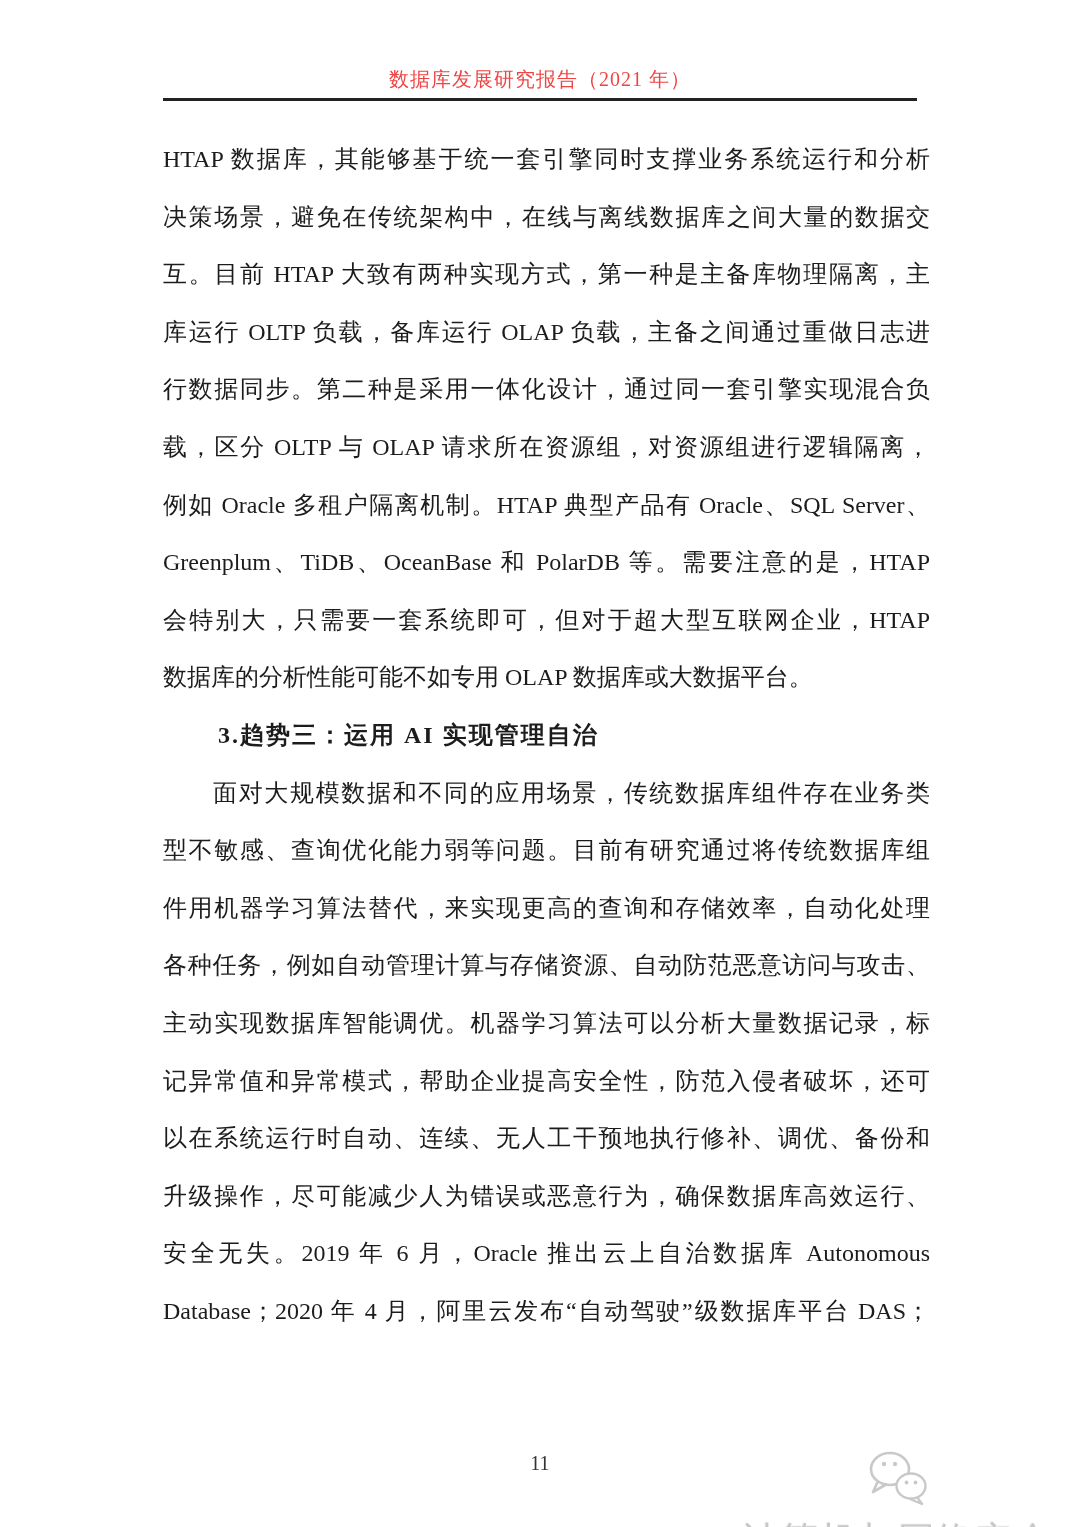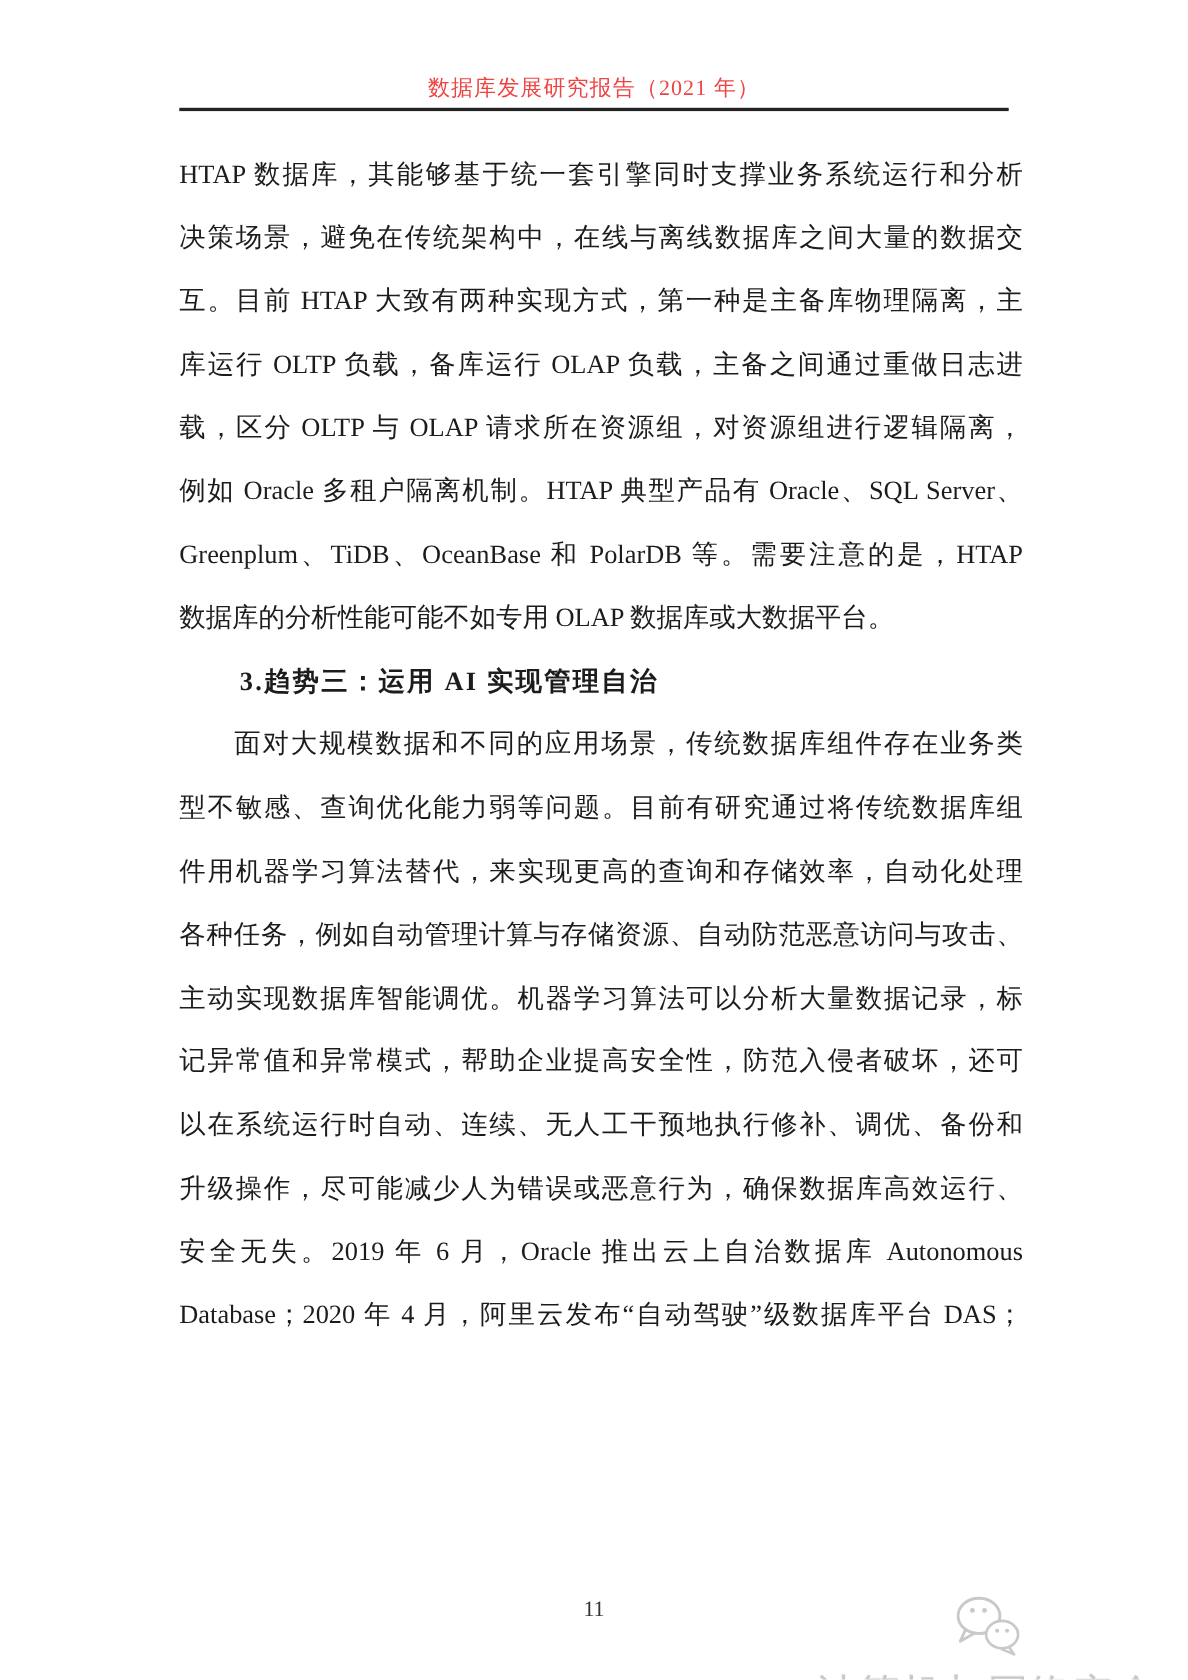--- a/index.html
+++ b/index.html
@@ -96,23 +96,25 @@
 <div class="page">
 
   <div class="header-title">数据库发展研究报告（2021 年）</div>
   <div class="header-rule"></div>
 
   <div class="body-text">
     <div class="line">HTAP 数据库，其能够基于统一套引擎同时支撑业务系统运行和分析</div>
     <div class="line">决策场景，避免在传统架构中，在线与离线数据库之间大量的数据交</div>
     <div class="line">互。目前 HTAP 大致有两种实现方式，第一种是主备库物理隔离，主</div>
     <div class="line">库运行 OLTP 负载，备库运行 OLAP 负载，主备之间通过重做日志进</div>
+    <div class="line">行数据同步。第二种是采用一体化设计，通过同一套引擎实现混合负</div>
     <div class="line">载，区分 OLTP 与 OLAP 请求所在资源组，对资源组进行逻辑隔离，</div>
     <div class="line">例如 Oracle 多租户隔离机制。HTAP 典型产品有 Oracle、SQL Server、</div>
     <div class="line">Greenplum、TiDB、OceanBase 和 PolarDB 等。需要注意的是，HTAP</div>
+    <div class="line">会特别大，只需要一套系统即可，但对于超大型互联网企业，HTAP</div>
     <div class="line short">数据库的分析性能可能不如专用 OLAP 数据库或大数据平台。</div>
 
     <div class="heading-line">3.趋势三：运用 AI 实现管理自治</div>
 
     <div class="line indent">面对大规模数据和不同的应用场景，传统数据库组件存在业务类</div>
     <div class="line">型不敏感、查询优化能力弱等问题。目前有研究通过将传统数据库组</div>
     <div class="line">件用机器学习算法替代，来实现更高的查询和存储效率，自动化处理</div>
     <div class="line">各种任务，例如自动管理计算与存储资源、自动防范恶意访问与攻击、</div>
     <div class="line">主动实现数据库智能调优。机器学习算法可以分析大量数据记录，标</div>
     <div class="line">记异常值和异常模式，帮助企业提高安全性，防范入侵者破坏，还可</div>

